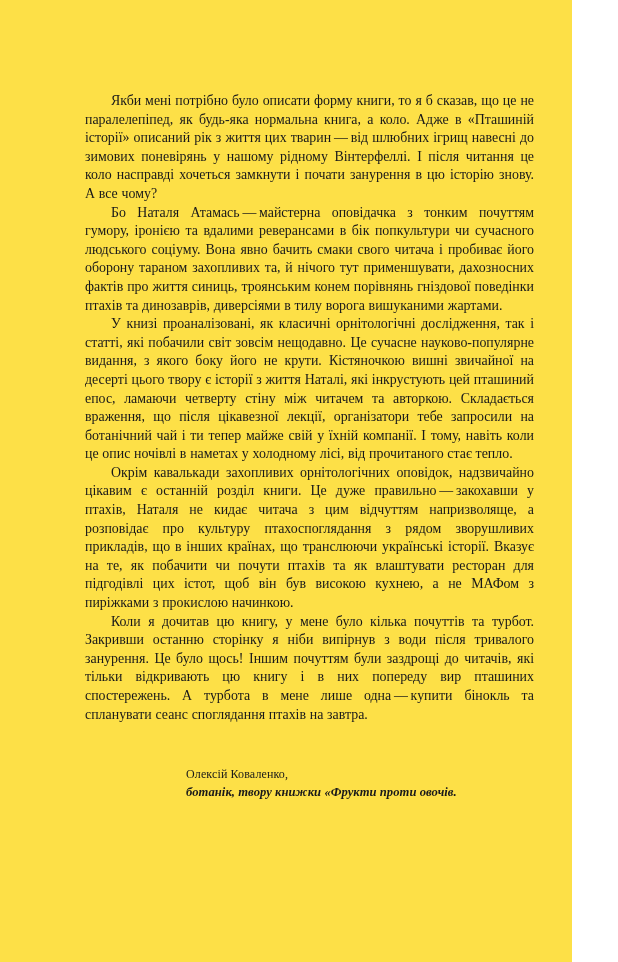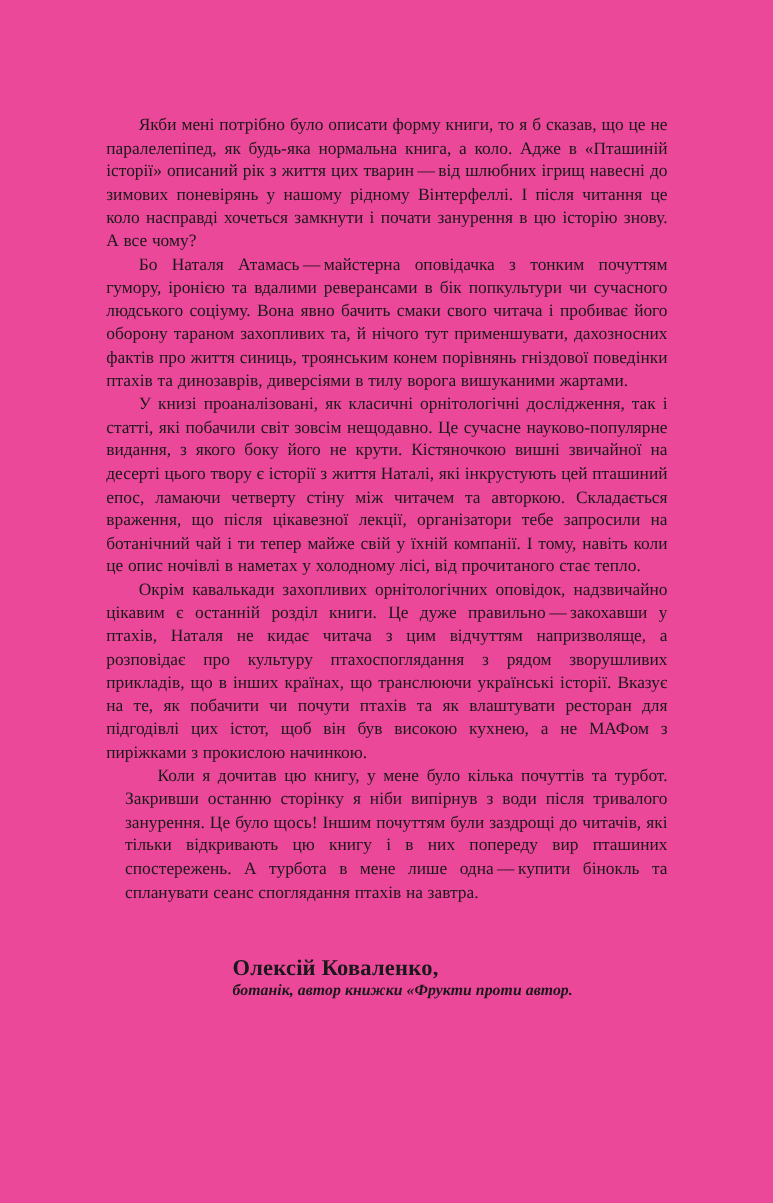--- a/index.html
+++ b/index.html
@@ -3,23 +3,23 @@
 <meta charset="utf-8">
 <style>
   html, body {
     margin: 0;
     padding: 0;
     background: #ffffff;
   }
 
   .page {
     position: relative;
-    width: 618px;
+    width: 572px;
     height: 962px;
-    background: #ec4899;
+    background: #fde047;
     overflow: hidden;
     box-sizing: border-box;
   }
 
   .text-block {
     position: absolute;
     left: 85px;
     top: 92px;
     width: 449px;
   }
@@ -32,40 +32,39 @@
     color: #18181a;
     text-align: justify;
     text-indent: 26px;
     hyphens: manual;
     -webkit-hyphens: manual;
     word-spacing: 0.02em;
   }
 
   .para:last-of-type {
     text-align: justify;
-    margin-left: 15px;
   }
 
   .signature {
     position: absolute;
     left: 186px;
     top: 766px;
     width: 348px;
   }
 
   .sig-line {
     font-family: "Liberation Serif", "DejaVu Serif", serif;
     color: #18181a;
     line-height: 17.5px;
     white-space: nowrap;
   }
 
   .sig-name {
-    font-size: 18px;
-    font-weight: bold;
+    font-size: 12px;
+    font-weight: normal;
     letter-spacing: 0.01em;
   }
 
   .sig-role {
     font-size: 12.6px;
     font-weight: bold;
     font-style: italic;
     letter-spacing: 0.005em;
   }
 
@@ -85,16 +84,16 @@
   <div class="text-block">
     <p class="para">Якби мені потрібно було описати форму книги, то я б сказав, що це не паралелепіпед, як будь-яка нормальна книга, а коло. Адже в «Пташиній історії» описаний рік з життя цих тварин — від шлюбних ігрищ навесні до зимових поневірянь у нашому рідному Вінтерфеллі. І після читання це коло насправді хочеться замкнути і почати занурення в цю історію знову. А все чому?</p>
     <p class="para">Бо Наталя Атамась — майстерна оповідачка з тонким почуттям гумору, іронією та вдалими реверансами в бік попкультури чи сучасного людського соціуму. Вона явно бачить смаки свого читача і пробиває його оборону тараном захопливих та, й нічого тут применшувати, дахозносних фактів про життя синиць, троянським конем порівнянь гніздової поведінки птахів та динозаврів, диверсіями в тилу ворога вишуканими жартами.</p>
     <p class="para">У книзі проаналізовані, як класичні орнітологічні дослідження, так і статті, які побачили світ зовсім нещодавно. Це сучасне науково-популярне видання, з якого боку його не крути. Кістяночкою вишні звичайної на десерті цього твору є історії з життя Наталі, які інкрустують цей пташиний епос, ламаючи четверту стіну між читачем та авторкою. Складається враження, що після цікавезної лекції, організатори тебе запросили на ботанічний чай і ти тепер майже свій у їхній компанії. І тому, навіть коли це опис ночівлі в наметах у холодному лісі, від прочитаного стає тепло.</p>
     <p class="para">Окрім кавалькади захопливих орнітологічних оповідок, надзвичайно цікавим є останній розділ книги. Це дуже правильно — закохавши у птахів, Наталя не кидає читача з цим відчуттям напризволяще, а розповідає про культуру птахоспоглядання з рядом зворушливих прикладів, що в інших країнах, що транслюючи українські історії. Вказує на те, як побачити чи почути птахів та як влаштувати ресторан для підгодівлі цих істот, щоб він був високою кухнею, а не МАФом з пиріжками з прокислою начинкою.</p>
     <p class="para">Коли я дочитав цю книгу, у мене було кілька почуттів та турбот. Закривши останню сторінку я ніби випірнув з води після тривалого занурення. Це було щось! Іншим почуттям були заздрощі до читачів, які тільки відкривають цю книгу і в них попереду вир пташиних спостережень. А турбота в мене лише одна — купити бінокль та спланувати сеанс споглядання птахів на завтра.</p>
   </div>
 
   <div class="signature">
     <div class="sig-line sig-name">Олексій Коваленко,</div>
-    <div class="sig-line sig-role">ботанік, автор книжки «Фрукти проти автор.</div>
+    <div class="sig-line sig-role">ботанік, твору книжки «Фрукти проти овочів.</div>
   </div>
 
 </div>
 
 </body></html>

